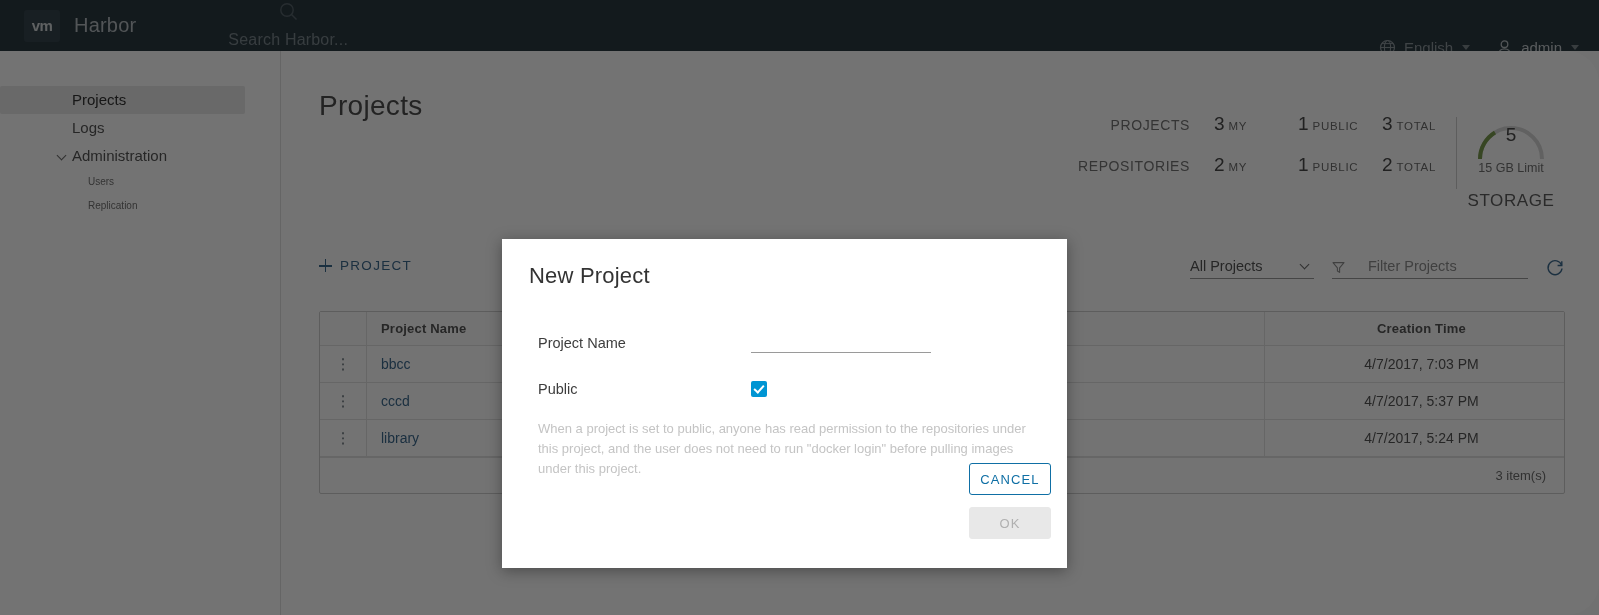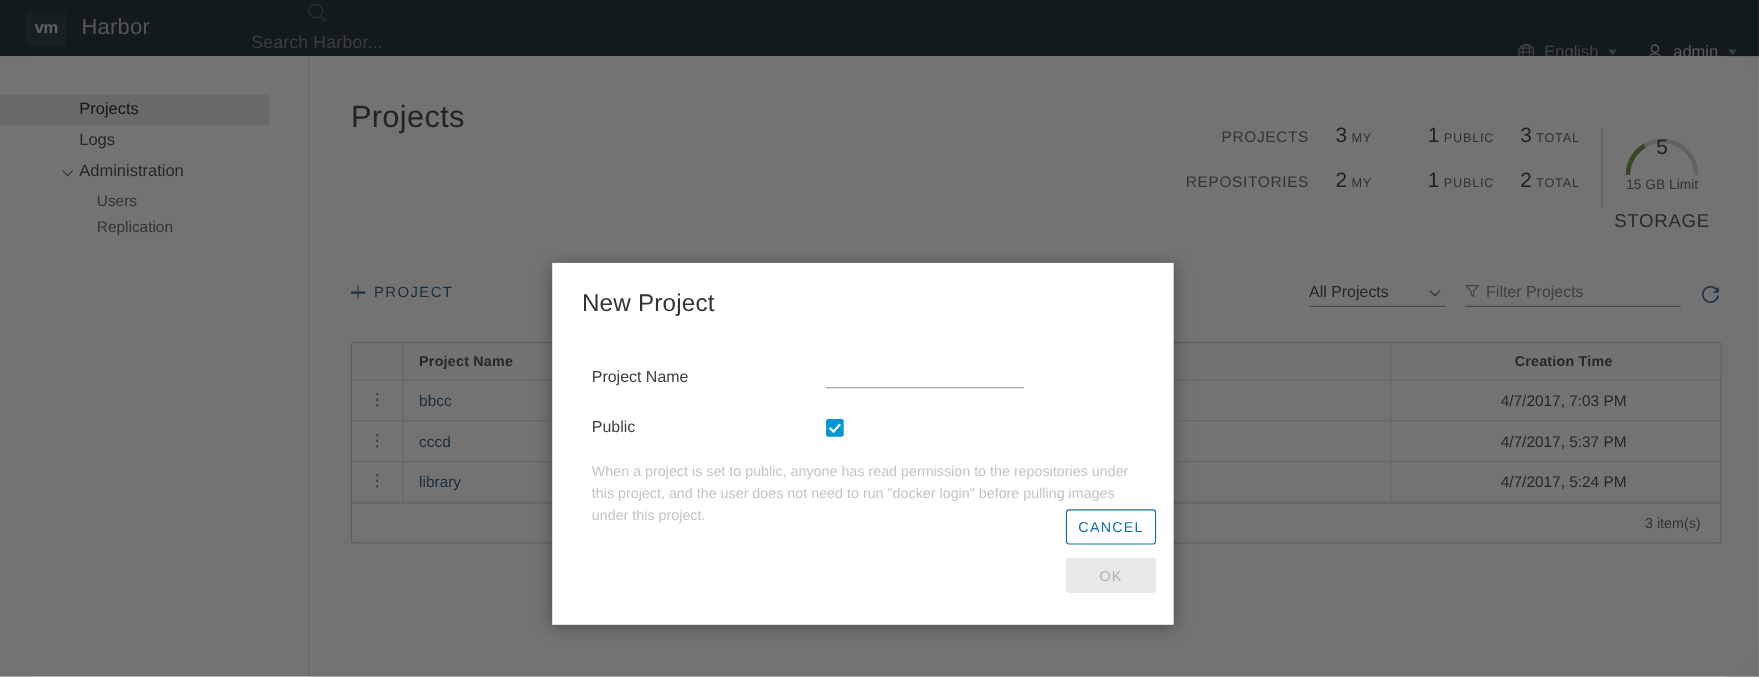--- a/index.html
+++ b/index.html
@@ -139,21 +139,21 @@
     position: absolute;
     left: 58px; top: 10px;
     width: 7px; height: 7px;
     border-right: 1.6px solid #6a6a6a;
     border-bottom: 1.6px solid #6a6a6a;
     transform: rotate(45deg);
   }
   .nav-sub {
     height: 24px;
     line-height: 24px;
-    font-size: 14px;
+    font-size: 10px;
     color: #737373;
     padding-left: 88px;
     cursor: pointer;
   }
 
   .content {
     flex: 1;
     position: relative;
     padding: 0 38px 0 38px;
   }
@@ -287,22 +287,22 @@
   .select-box .chev-d {
     position: absolute;
     right: 6px; top: 3px;
     width: 7px; height: 7px;
     border-right: 1.5px solid #6a6a6a;
     border-bottom: 1.5px solid #6a6a6a;
     transform: rotate(45deg);
   }
   .filter-box {
     display: flex;
-    align-items: flex-start;
-    gap: 6px;
+    align-items: flex-end;
+    gap: 23px;
     width: 196px;
     border-bottom: 1px solid #9a9a9a;
     padding-bottom: 4px;
   }
   .filter-text { color: #8e8e8e; font-size: 14.5px; }
   .refresh-btn { cursor: pointer; display: block; }
 
   
   .table {
     position: absolute;

